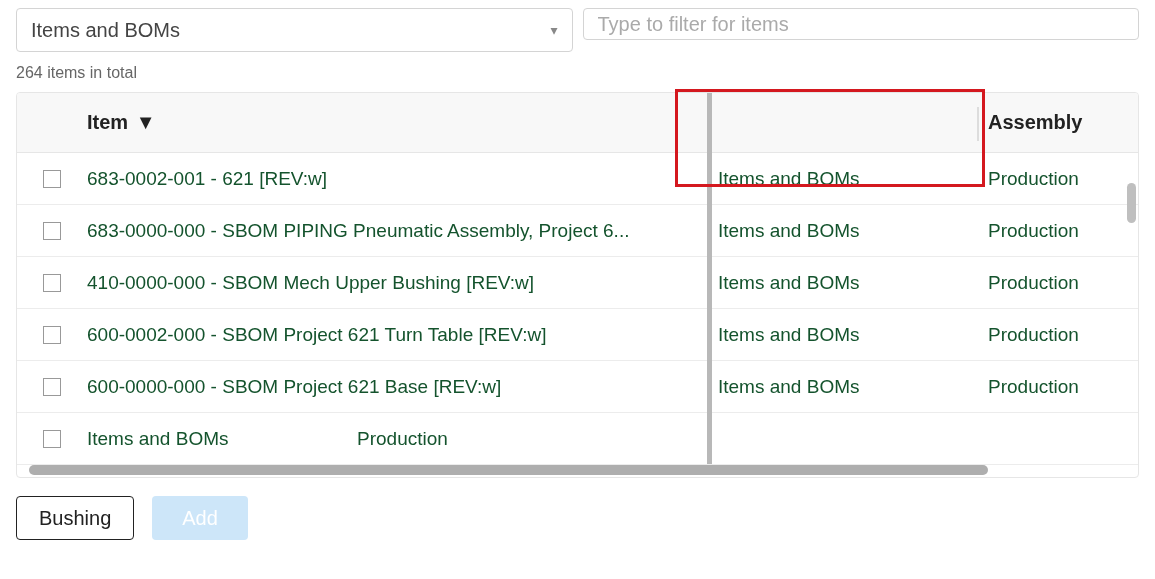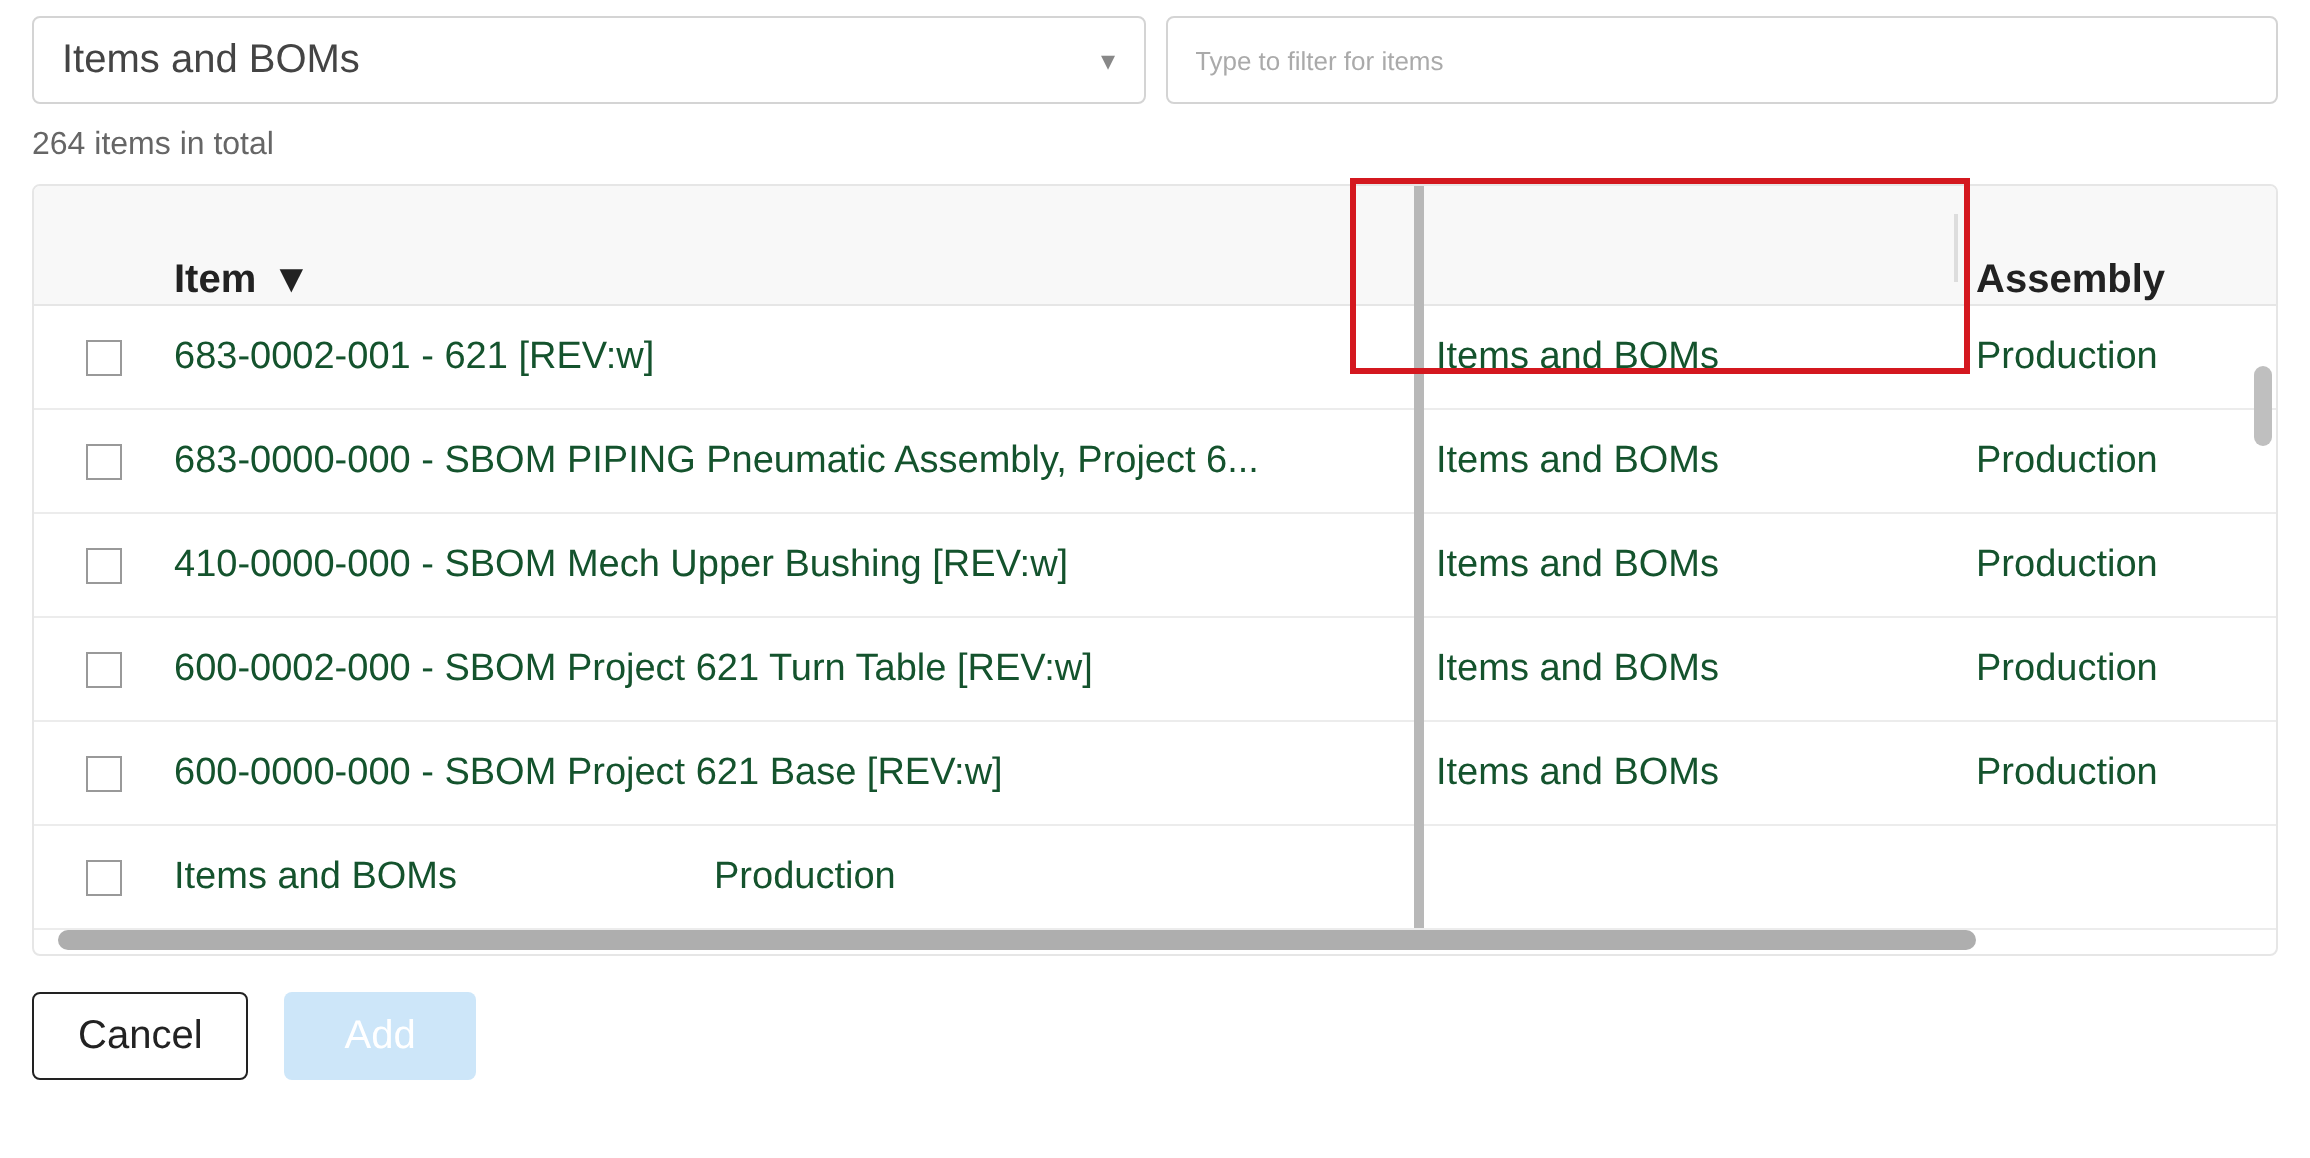--- a/index.html
+++ b/index.html
@@ -31,44 +31,44 @@
     }
     .dropdown .chev {
       position: absolute;
       right: 14px;
       color: #888;
       font-size: 14px;
     }
     .filter-input {
       border: 1px solid #d4d4d4;
       border-radius: 4px;
-      height: 44px;
+      height: 32px;
       padding: 0 14px;
-      font-size: 13px;
+      font-size: 20px;
       color: #701a75;
       flex: 1;
     }
     .filter-input::placeholder { color: #aaa; }
     .count {
       font-size: 16px;
       color: #666;
       margin-bottom: 10px;
     }
     .table-wrap {
       border: 1px solid #e6e6e6;
       border-radius: 4px;
       position: relative;
       overflow: hidden;
     }
     .table-header {
       display: flex;
       background: #f8f8f8;
       border-bottom: 1px solid #e6e6e6;
       height: 60px;
-      align-items: flex-end;
+      align-items: center;
       font-weight: 600;
       font-size: 20px;
       color: #222;
     }
     .col-check { width: 70px; display:flex; justify-content:center; }
     .col-item { flex: 1; min-width: 0; padding-right: 10px; }
     .col-workspace { width: 270px; }
     .col-lifecycle { width: 150px; }
     .divider-v {
       position: absolute;
@@ -228,16 +228,16 @@
         <div class="col-workspace">Items and BOMs</div>
         <div class="col-lifecycle">Production</div>
       </div>
     </div>
 </div>
 
 <div class="highlight-box" id="hl" style="left: 675px; top: 89px; width: 310px; height: 98px;"></div>
 
 <div class="footer">
   <div class="footer-right">
-    <button class="btn">Cancel</button>
+    <button class="btn">Bushing</button>
     <button class="btn btn-add">Add</button>
   </div>
 </div>
 
 </body></html>

